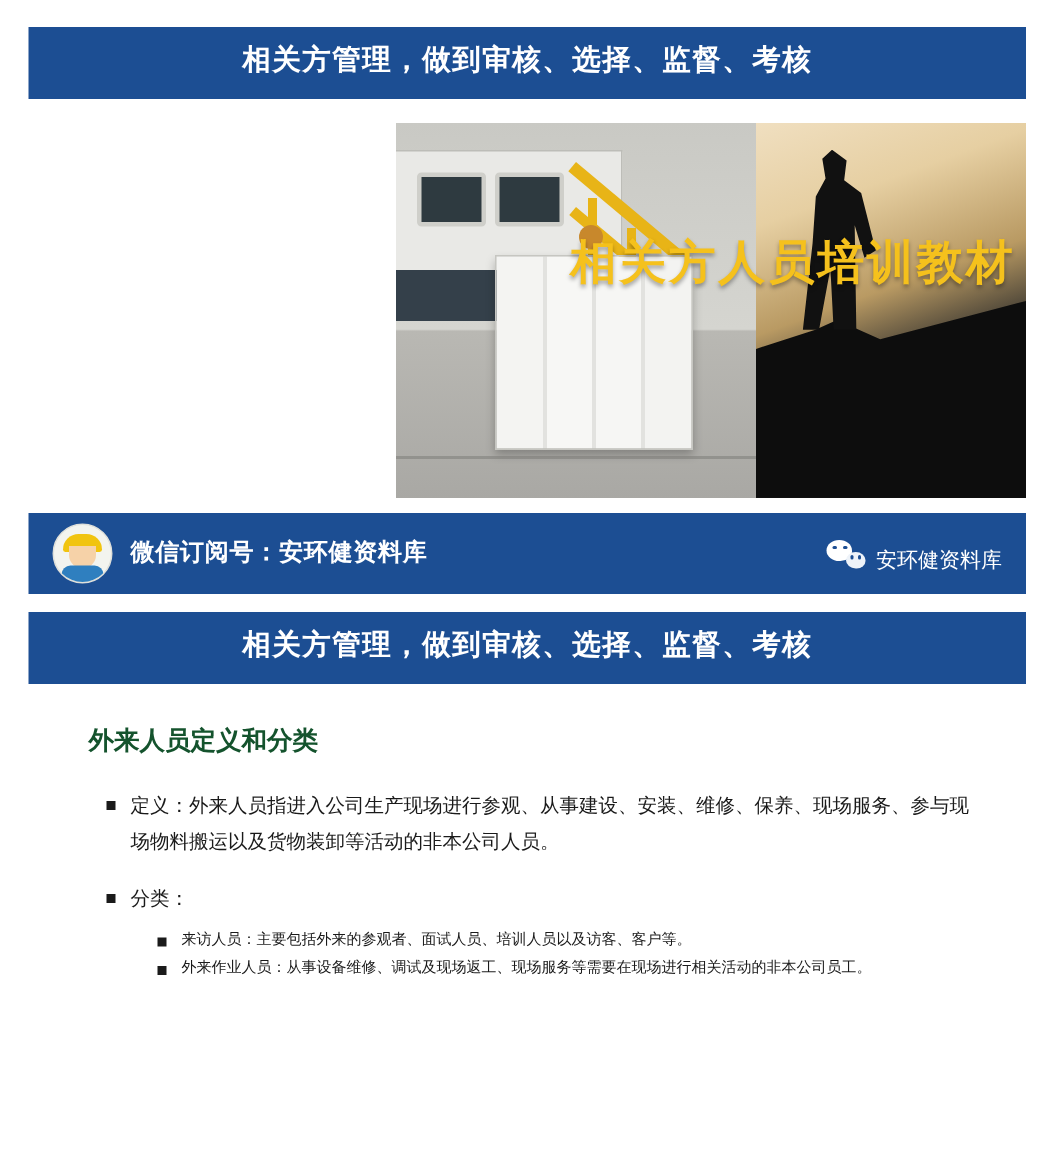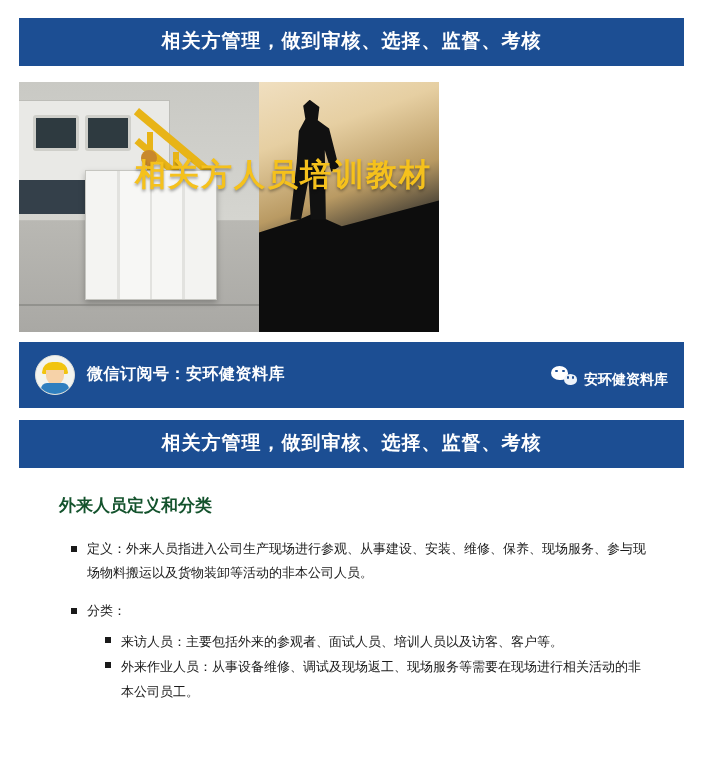--- a/index.html
+++ b/index.html
@@ -38,21 +38,21 @@
     letter-spacing: 1px;
     padding: 12px 6px 13px 6px;
     line-height: 1.2;
   }
 
   
   .cover-body {
     background: #ffffff;
     padding: 16px 0 10px 0;
     display: flex;
-    justify-content: flex-start;
+    justify-content: flex-end;
   }
   .cover-art {
     width: 420px;
     height: 250px;
     position: relative;
     overflow: hidden;
     display: flex;
   }
   
   .photo {
@@ -164,21 +164,21 @@
     font-weight: bold;
     line-height: 1.25;
     letter-spacing: 2px;
     text-align: left;
     text-shadow: 0 2px 3px rgba(0,0,0,.35);
   }
 
   
   .footer-bar {
     background: #1c4e93;
-    height: 66px;
+    height: 54px;
     display: flex;
     align-items: center;
     padding: 0 16px;
     box-sizing: border-box;
     color: #ffffff;
   }
   .footer-left {
     display: flex;
     align-items: center;
     gap: 12px;
@@ -237,21 +237,21 @@
   .wechat-icon .b1 { left: 0; top: 1px; width: 17px; height: 14px; }
   .wechat-icon .b2 { right: 0; bottom: 0; width: 13px; height: 11px; background:#eef3f9; }
   .wechat-icon .d {
     position: absolute;
     width: 2.5px; height: 2.5px;
     border-radius: 50%;
     background: #1c4e93;
   }
   .footer-right .label {
     font-size: 14px;
-    font-weight: bold;
+    font-weight: normal;
     margin-top: 11px;
   }
 
   
   .content-body {
     background: #ffffff;
     padding: 22px 34px 26px 34px;
     box-sizing: border-box;
   }
   .content-heading {
@@ -280,21 +280,21 @@
     width: 6px; height: 6px;
     background: #1a1a1a;
   }
   ul.lvl2 {
     list-style: none;
     margin: 6px 0 0 0;
     padding: 0 0 0 18px;
   }
   ul.lvl2 > li {
     position: relative;
-    font-size: 13px;
+    font-size: 10px;
     line-height: 1.95;
     padding-left: 16px;
     color: #1a1a1a;
   }
   ul.lvl2 > li::before {
     content: "";
     position: absolute;
     left: 0; top: 8px;
     width: 6px; height: 6px;
     background: #1a1a1a;

